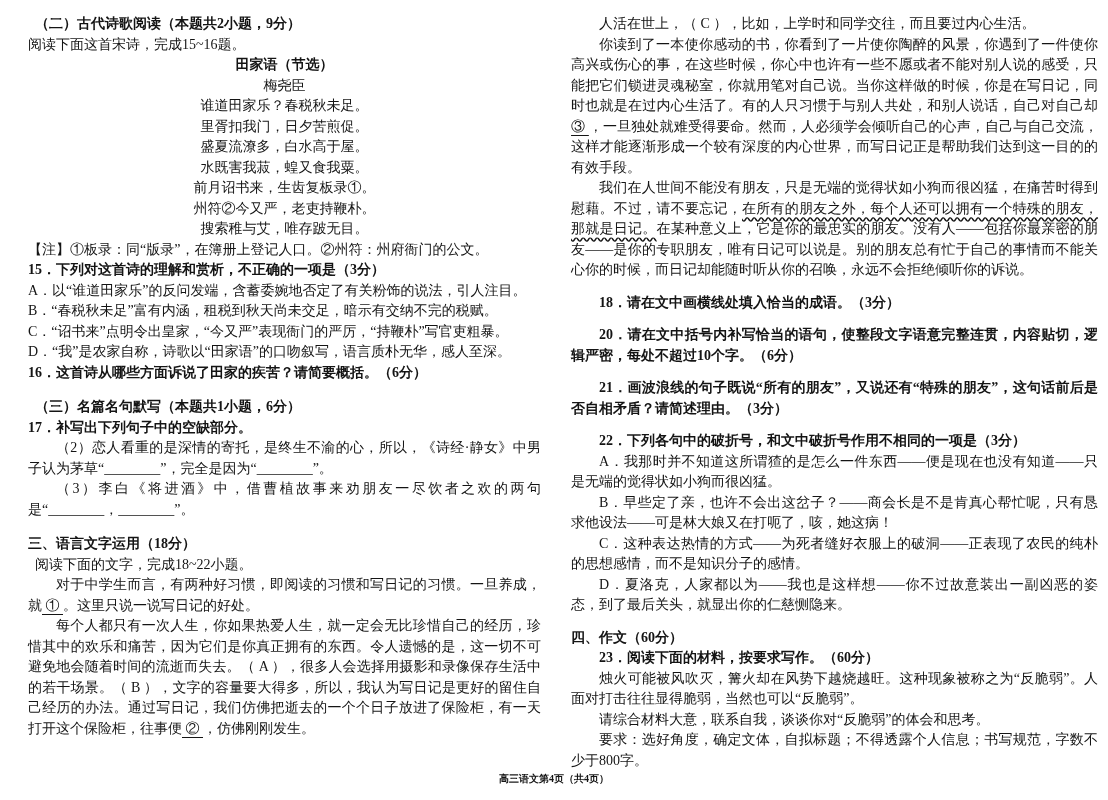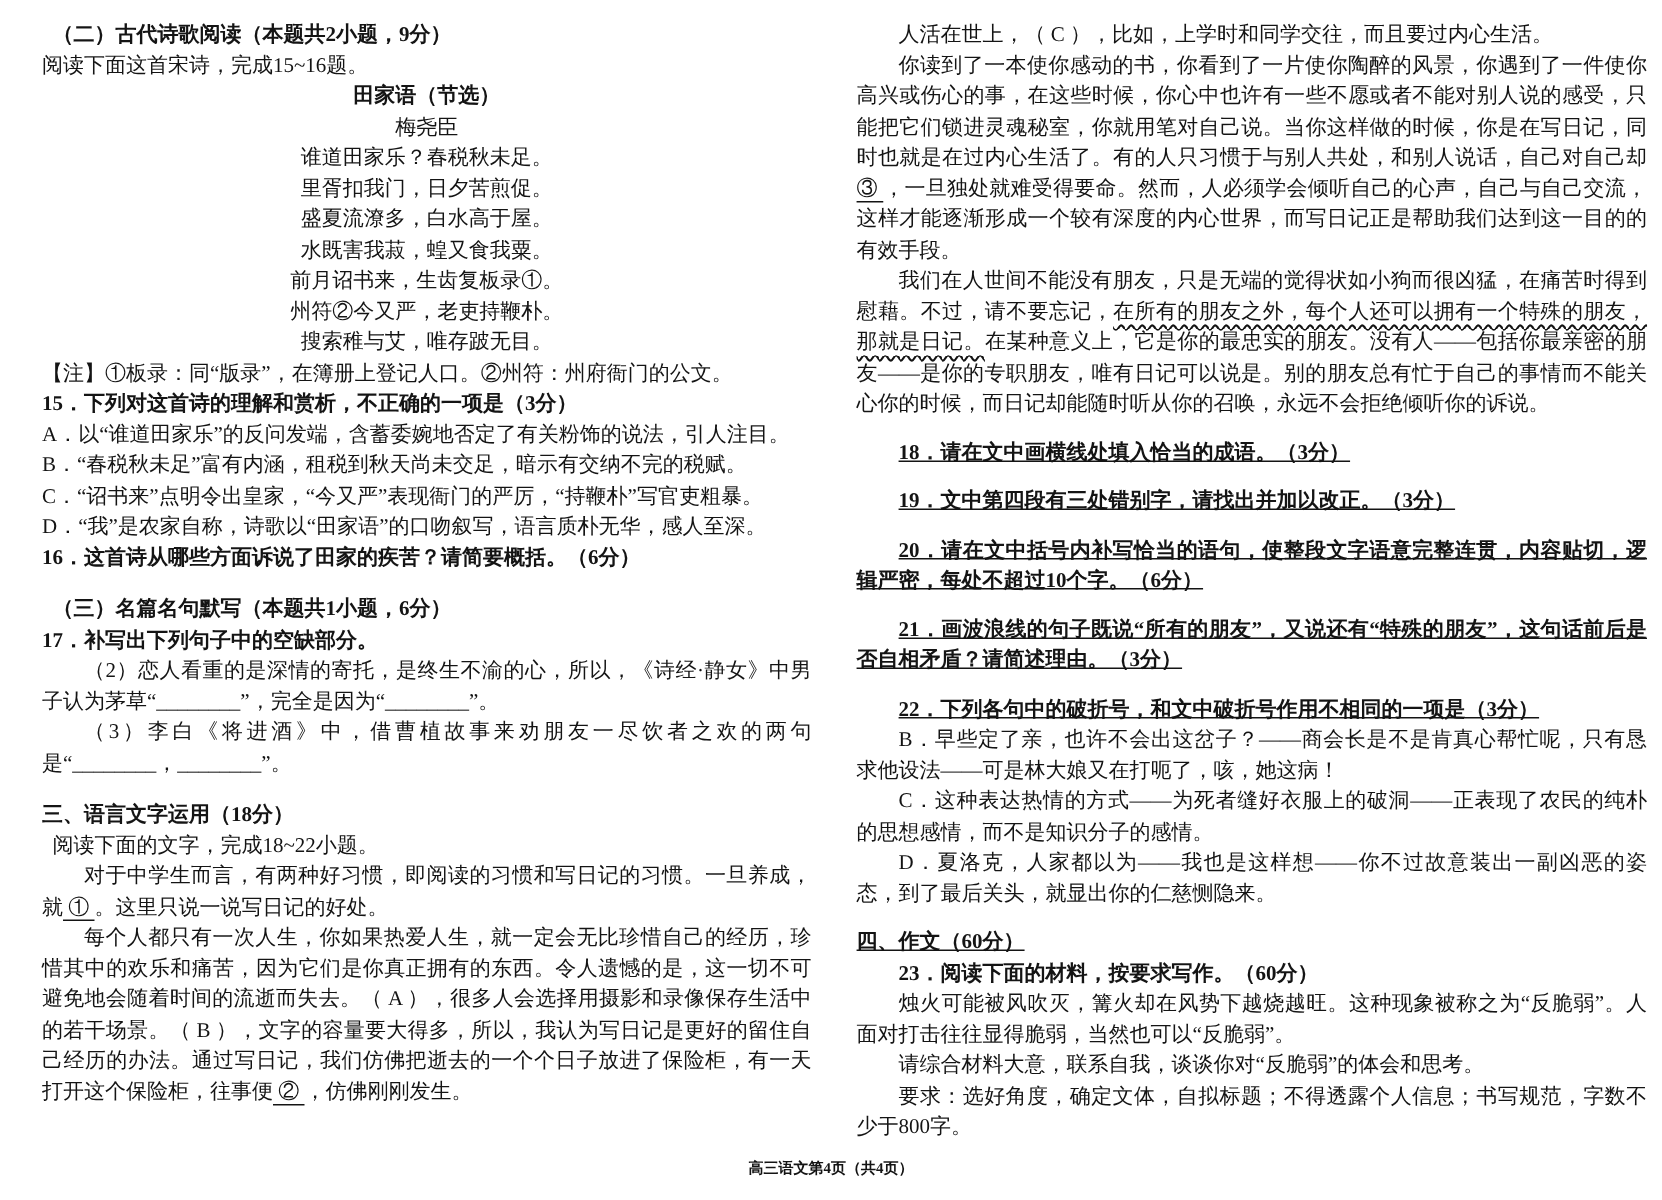--- a/index.html
+++ b/index.html
@@ -27,21 +27,21 @@
     text-align: justify;
   }
   .col-left  { width: 516px; }
   .col-right { width: 530px; }
   p { margin: 0; }
   .indent   { text-indent: 2em; }
   .indent-h { text-indent: 0.5em; }
   .center   { text-align: center; }
   .bold     { font-weight: 700; }
   .gap-md   { margin-top: 14px; }
-  .gap-sm   { margin-top: 12px; text-decoration: underline; }
+  .gap-sm   { margin-top: 12px; }
   .seg-u {
     text-decoration: underline;
     text-underline-offset: 4px;
   }
   .seg-wavy {
     text-decoration: underline;
     text-decoration-style: wavy;
     text-underline-offset: 4px;
   }
   .footer {
@@ -94,25 +94,25 @@
       <p class="indent"><span>对于中学生而言，有两种好习惯，即阅读的习惯和写日记的习惯。一旦养成，就</span><span class="seg-u"> ① </span><span>。这里只说一说写日记的好处。</span></p>
       <p class="indent"><span>每个人都只有一次人生，你如果热爱人生，就一定会无比珍惜自己的经历，珍惜其中的欢乐和痛苦，因为它们是你真正拥有的东西。令人遗憾的是，这一切不可避免地会随着时间的流逝而失去。（ A ），很多人会选择用摄影和录像保存生活中的若干场景。（ B ），文字的容量要大得多，所以，我认为写日记是更好的留住自己经历的办法。通过写日记，我们仿佛把逝去的一个个日子放进了保险柜，有一天打开这个保险柜，往事便</span><span class="seg-u"> ② </span><span>，仿佛刚刚发生。</span></p>
     </div>
 
     <div class="col col-right">
       <p class="indent">人活在世上，（ C ），比如，上学时和同学交往，而且要过内心生活。</p>
       <p class="indent"><span>你读到了一本使你感动的书，你看到了一片使你陶醉的风景，你遇到了一件使你高兴或伤心的事，在这些时候，你心中也许有一些不愿或者不能对别人说的感受，只能把它们锁进灵魂秘室，你就用笔对自己说。当你这样做的时候，你是在写日记，同时也就是在过内心生活了。有的人只习惯于与别人共处，和别人说话，自己对自己却</span><span class="seg-u"> ③ </span><span>，一旦独处就难受得要命。然而，人必须学会倾听自己的心声，自己与自己交流，这样才能逐渐形成一个较有深度的内心世界，而写日记正是帮助我们达到这一目的的有效手段。</span></p>
       <p class="indent"><span>我们在人世间不能没有朋友，只是无端的觉得状如小狗而很凶猛，在痛苦时得到慰藉。不过，请不要忘记，</span><span class="seg-wavy">在所有的朋友之外，每个人还可以拥有一个特殊的朋友，那就是日记。</span><span>在某种意义上，它是你的最忠实的朋友。没有人——包括你最亲密的朋友——是你的专职朋友，唯有日记可以说是。别的朋友总有忙于自己的事情而不能关心你的时候，而日记却能随时听从你的召唤，永远不会拒绝倾听你的诉说。</span></p>
 
       <p class="indent bold gap-sm">18．请在文中画横线处填入恰当的成语。（3分）</p>
-      <p class="indent bold gap-sm">19．文中第四段有三处错别字，请找出并加以改正。（3分）</p>
       <p class="indent bold gap-sm">20．请在文中括号内补写恰当的语句，使整段文字语意完整连贯，内容贴切，逻辑严密，每处不超过10个字。（6分）</p>
       <p class="indent bold gap-sm">21．画波浪线的句子既说“所有的朋友”，又说还有“特殊的朋友”，这句话前后是否自相矛盾？请简述理由。（3分）</p>
 
       <p class="indent bold gap-sm">22．下列各句中的破折号，和文中破折号作用不相同的一项是（3分）</p>
+      <p class="indent">A．我那时并不知道这所谓猹的是怎么一件东西——便是现在也没有知道——只是无端的觉得状如小狗而很凶猛。</p>
       <p class="indent">B．早些定了亲，也许不会出这岔子？——商会长是不是肯真心帮忙呢，只有恳求他设法——可是林大娘又在打呃了，咳，她这病！</p>
       <p class="indent">C．这种表达热情的方式——为死者缝好衣服上的破洞——正表现了农民的纯朴的思想感情，而不是知识分子的感情。</p>
       <p class="indent">D．夏洛克，人家都以为——我也是这样想——你不过故意装出一副凶恶的姿态，到了最后关头，就显出你的仁慈恻隐来。</p>
 
       <p class="bold gap-sm">四、作文（60分）</p>
       <p class="indent bold">23．阅读下面的材料，按要求写作。（60分）</p>
       <p class="indent">烛火可能被风吹灭，篝火却在风势下越烧越旺。这种现象被称之为“反脆弱”。人面对打击往往显得脆弱，当然也可以“反脆弱”。</p>
       <p class="indent">请综合材料大意，联系自我，谈谈你对“反脆弱”的体会和思考。</p>
       <p class="indent">要求：选好角度，确定文体，自拟标题；不得透露个人信息；书写规范，字数不少于800字。</p>
     </div>

